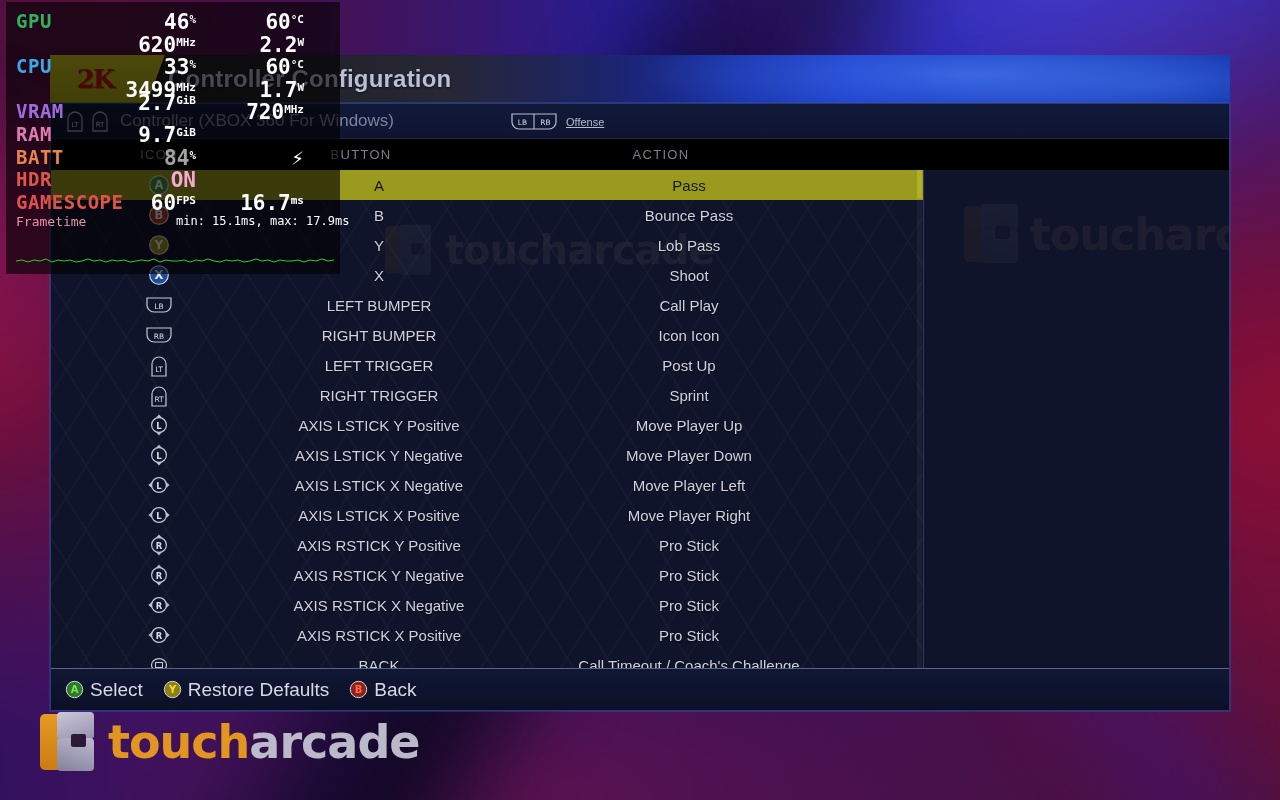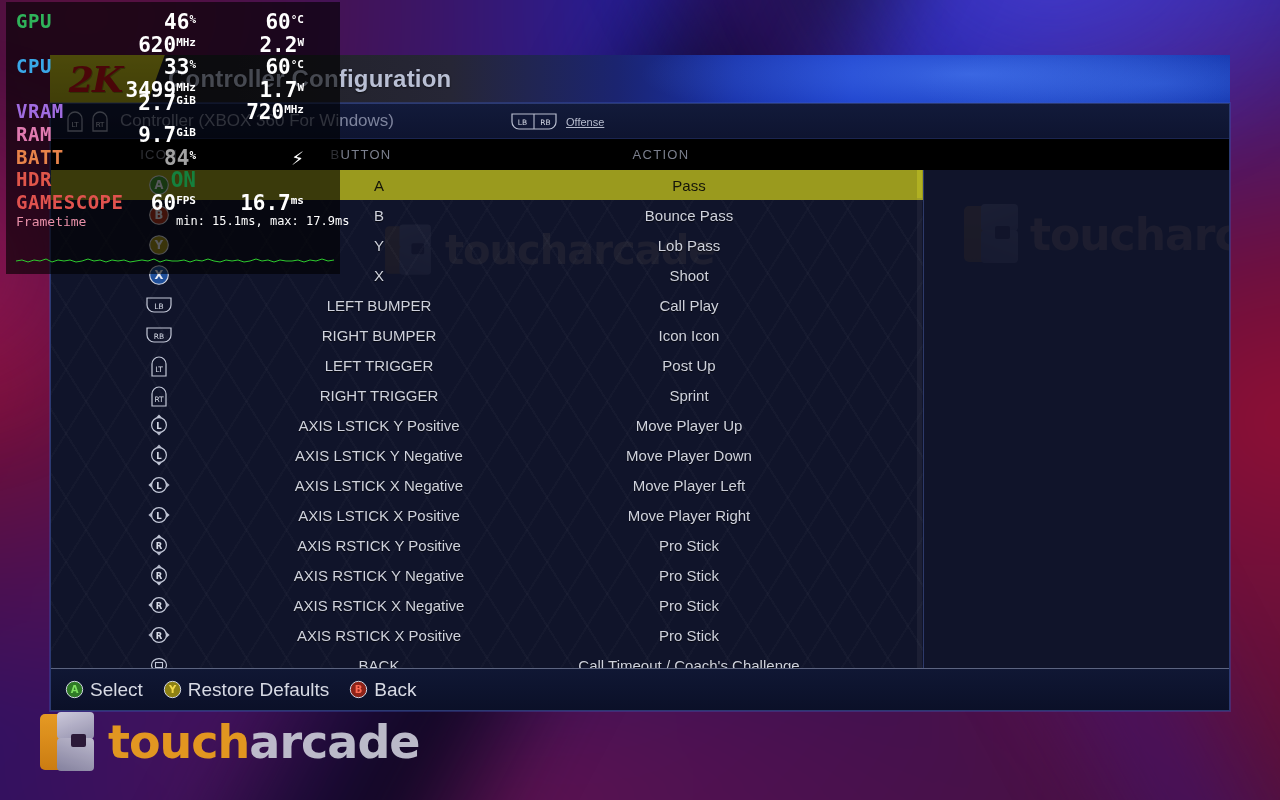--- a/index.html
+++ b/index.html
@@ -76,22 +76,22 @@
     position: absolute; inset: 0;
     background: radial-gradient(ellipse 40% 160% at 78% 40%, rgba(90,140,255,.55), rgba(0,0,0,0) 70%),
                 radial-gradient(ellipse 30% 140% at 94% 60%, rgba(60,110,235,.45), rgba(0,0,0,0) 70%);
   }
   #logo-2k {
     position: absolute; left: 0; top: 0; width: 90px; height: 48px;
     background: linear-gradient(180deg,#c8c21c,#a9a316);
     display: flex; align-items: center; justify-content: center;
   }
   #logo-2k .k {
-    font-family: "DejaVu Serif", serif; font-style: italic; font-weight: bold;
-    font-size: 36px; color: #c4121a; letter-spacing: -2px;
+    font-family: "DejaVu Serif", serif; font-weight: bold;
+    font-size: 26px; color: #c4121a; letter-spacing: -2px;
     text-shadow: 1px 1px 0 rgba(0,0,0,.25);
   }
   #logo-2k .shear { position:absolute; right:-16px; top:0; width:26px; height:48px;
     background: linear-gradient(180deg,#c8c21c,#a9a316);
     transform: skewX(-20deg); }
   #title-text {
     position: absolute; left: 118px; top: 0; height: 48px; line-height: 48px;
     font-size: 24px; font-weight: bold; color: #b9bfd4; letter-spacing: .2px;
     text-shadow: 0 1px 2px rgba(0,0,0,.6);
   }
@@ -534,21 +534,21 @@
       <div class="line val-col2" style="left: 198px; top: 75.8px;"><span class="big">1.7</span><span class="unit">W</span></div>
       <div class="line lab" style="left: 10px; top: 98.4px; color: rgb(160, 108, 224);">VRAM</div>
       <div class="line val-col" style="left: 100px; top: 89px;"><span class="big" style="color:#fff">2.7</span><span class="unit">GiB</span></div>
       <div class="line val-col2" style="left: 198px; top: 98.4px;"><span class="big">720</span><span class="unit">MHz</span></div>
       <div class="line lab" style="left: 10px; top: 121px; color: rgb(224, 122, 176);">RAM</div>
       <div class="line val-col" style="left: 100px; top: 121px; text-align: right;"><span class="big" style="color:#fff">9.7</span><span class="unit">GiB</span></div>
       <div class="line lab" style="left: 10px; top: 143.6px; color: rgb(232, 131, 74);">BATT</div>
       <div class="line val-col" style="left: 100px; top: 143.6px;"><span class="big" style="color:#a3a3a3">84</span><span class="unit">%</span></div>
       <div class="line val-col2" style="left: 198px; top: 143.6px;"><span class="big">⚡</span><span class="unit"></span></div>
       <div class="line lab" style="left: 10px; top: 166.2px; color: rgb(224, 86, 74);">HDR</div>
-      <div class="line val-col" style="left: 100px; top: 166.2px;"><span class="big" style="color:#15803d">ON</span><span class="unit"></span></div>
+      <div class="line val-col" style="left: 100px; top: 166.2px;"><span class="big" style="color:#f9a8d4">ON</span><span class="unit"></span></div>
       <div class="line lab" style="left: 10px; top: 188.8px; color: rgb(224, 82, 78);">GAMESCOPE</div>
       <div class="line val-col" style="left: 100px; top: 188.8px;"><span class="big" style="color:#fff">60</span><span class="unit">FPS</span></div>
       <div class="line val-col2" style="left: 198px; top: 188.8px;"><span class="big">16.7</span><span class="unit">ms</span></div>
     </div>
   <div class="line ft-label" style="left:10px; top:212px;">Frametime</div>
   <div class="line ft-minmax" style="left:170px; top:212px;">min: 15.1ms, max: 17.9ms</div>
   <svg class="graph" viewBox="0 0 318 20" preserveAspectRatio="none">
     <polyline fill="none" stroke="#2ecc2e" stroke-width="1" points="0,11 6,10 12,12 18,10 24,11 30,9 36,12 42,10 48,11 54,10 60,12 66,11 72,9 78,11 84,10 90,12 96,10 102,11 108,10 114,12 120,11 126,10 132,11 138,9 144,12 150,10 156,11 162,11 168,10 174,12 180,10 186,11 192,9 198,11 204,12 210,10 216,11 222,10 228,12 234,11 240,9 246,11 252,10 258,12 264,10 270,11 276,11 282,10 288,12 294,10 300,11 306,9 312,11 318,10"></polyline>
   </svg>
 </div>

